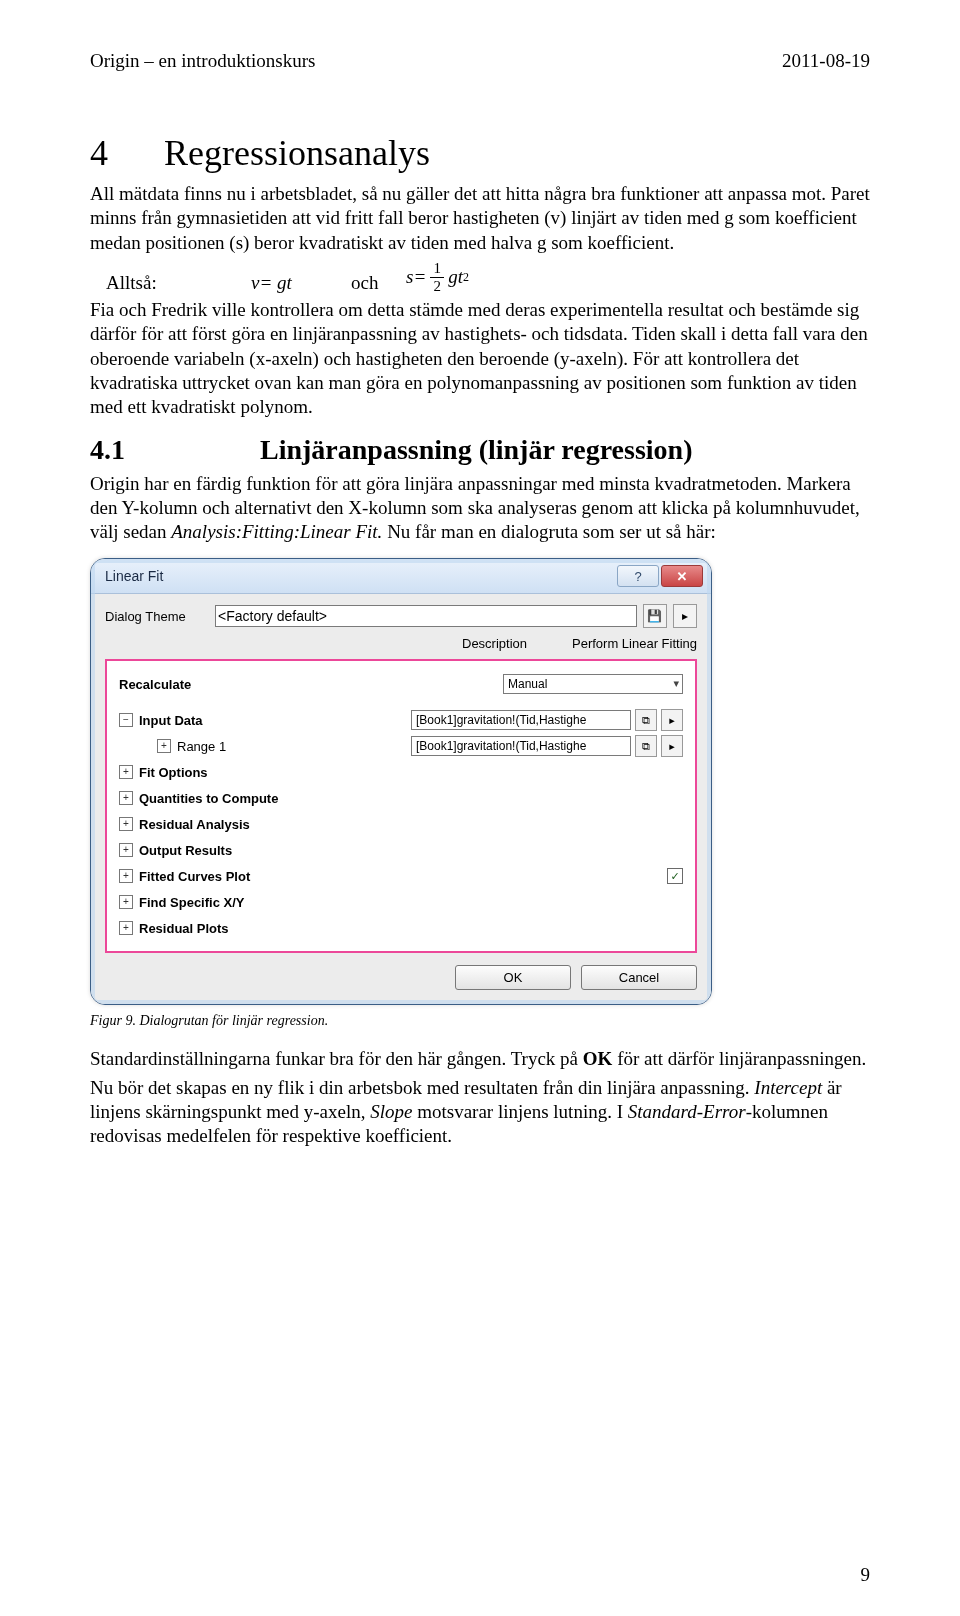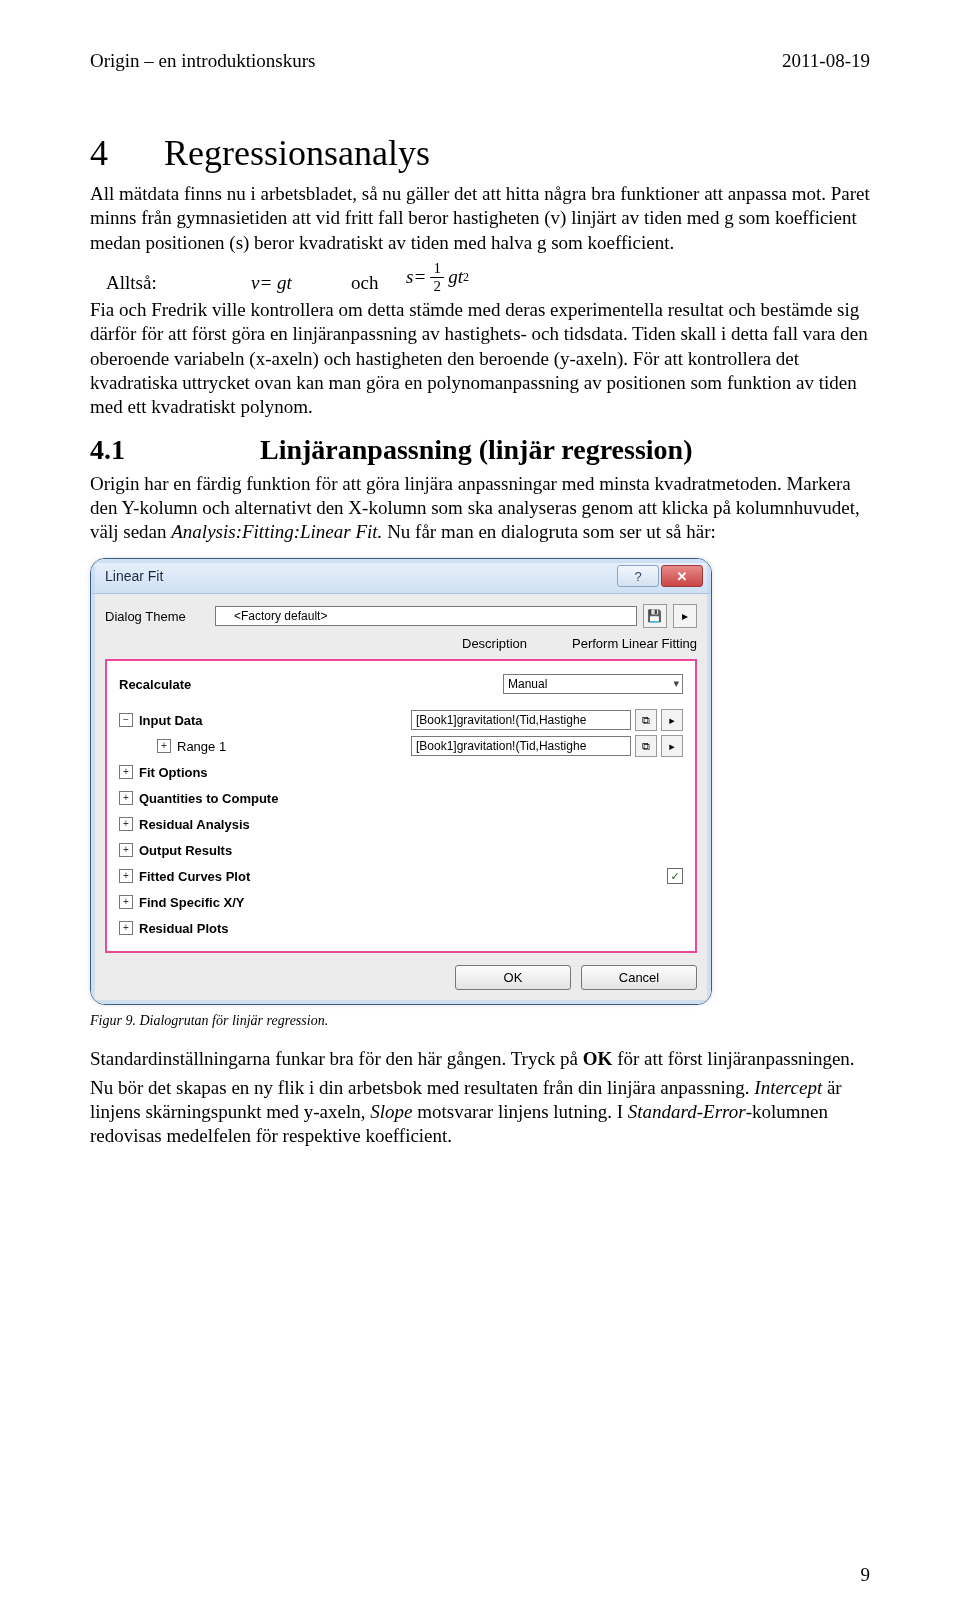--- a/index.html
+++ b/index.html
@@ -123,23 +123,23 @@
     margin-bottom: 8px;
     justify-content: flex-end;
   }
   .theme-row .lbl, .desc-row .lbl {
     width: 110px;
     color: #000;
   }
   .theme-row .val {
     border: 1px solid #7a7a7a;
     background: #fff;
-    padding: 2px 18px;
+    padding: 2px 2px;
     flex: 1;
-    font-size: 12px;
+    font-size: 14px;
   }
   .theme-row .mini-btn {
     width: 22px; height: 22px;
     border: 1px solid #999;
     background: #f3f3f3;
     margin-left: 6px;
     display: flex; align-items: center; justify-content: center;
     font-size: 12px;
   }
   .panel {
@@ -385,21 +385,21 @@
       <div class="dlg-footer">
         <div class="dlg-btn">OK</div>
         <div class="dlg-btn">Cancel</div>
       </div>
     </div>
   </div>
 
   <p class="figure-caption">Figur 9. Dialogrutan för linjär regression.</p>
 
   <p class="body">
-    <span>Standardinställningarna funkar bra för den här gången. Tryck på </span><span class="bold">OK</span><span> för att först linjäranpassningen.</span>
+    <span>Standardinställningarna funkar bra för den här gången. Tryck på </span><span class="bold">OK</span><span> för att därför linjäranpassningen.</span>
   </p>
 
   <p class="body">
     <span>Nu bör det skapas en ny flik i din arbetsbok med resultaten från din linjära anpassning. </span><span class="italic">Intercept</span><span> är linjens skärningspunkt med y-axeln, </span><span class="italic">Slope</span><span> motsvarar linjens lutning. I </span><span class="italic">Standard-Error</span><span>-kolumnen redovisas medelfelen för respektive koefficient.</span>
   </p>
 
   <div class="page-number">9</div>
 </div>
 
 </body></html>

